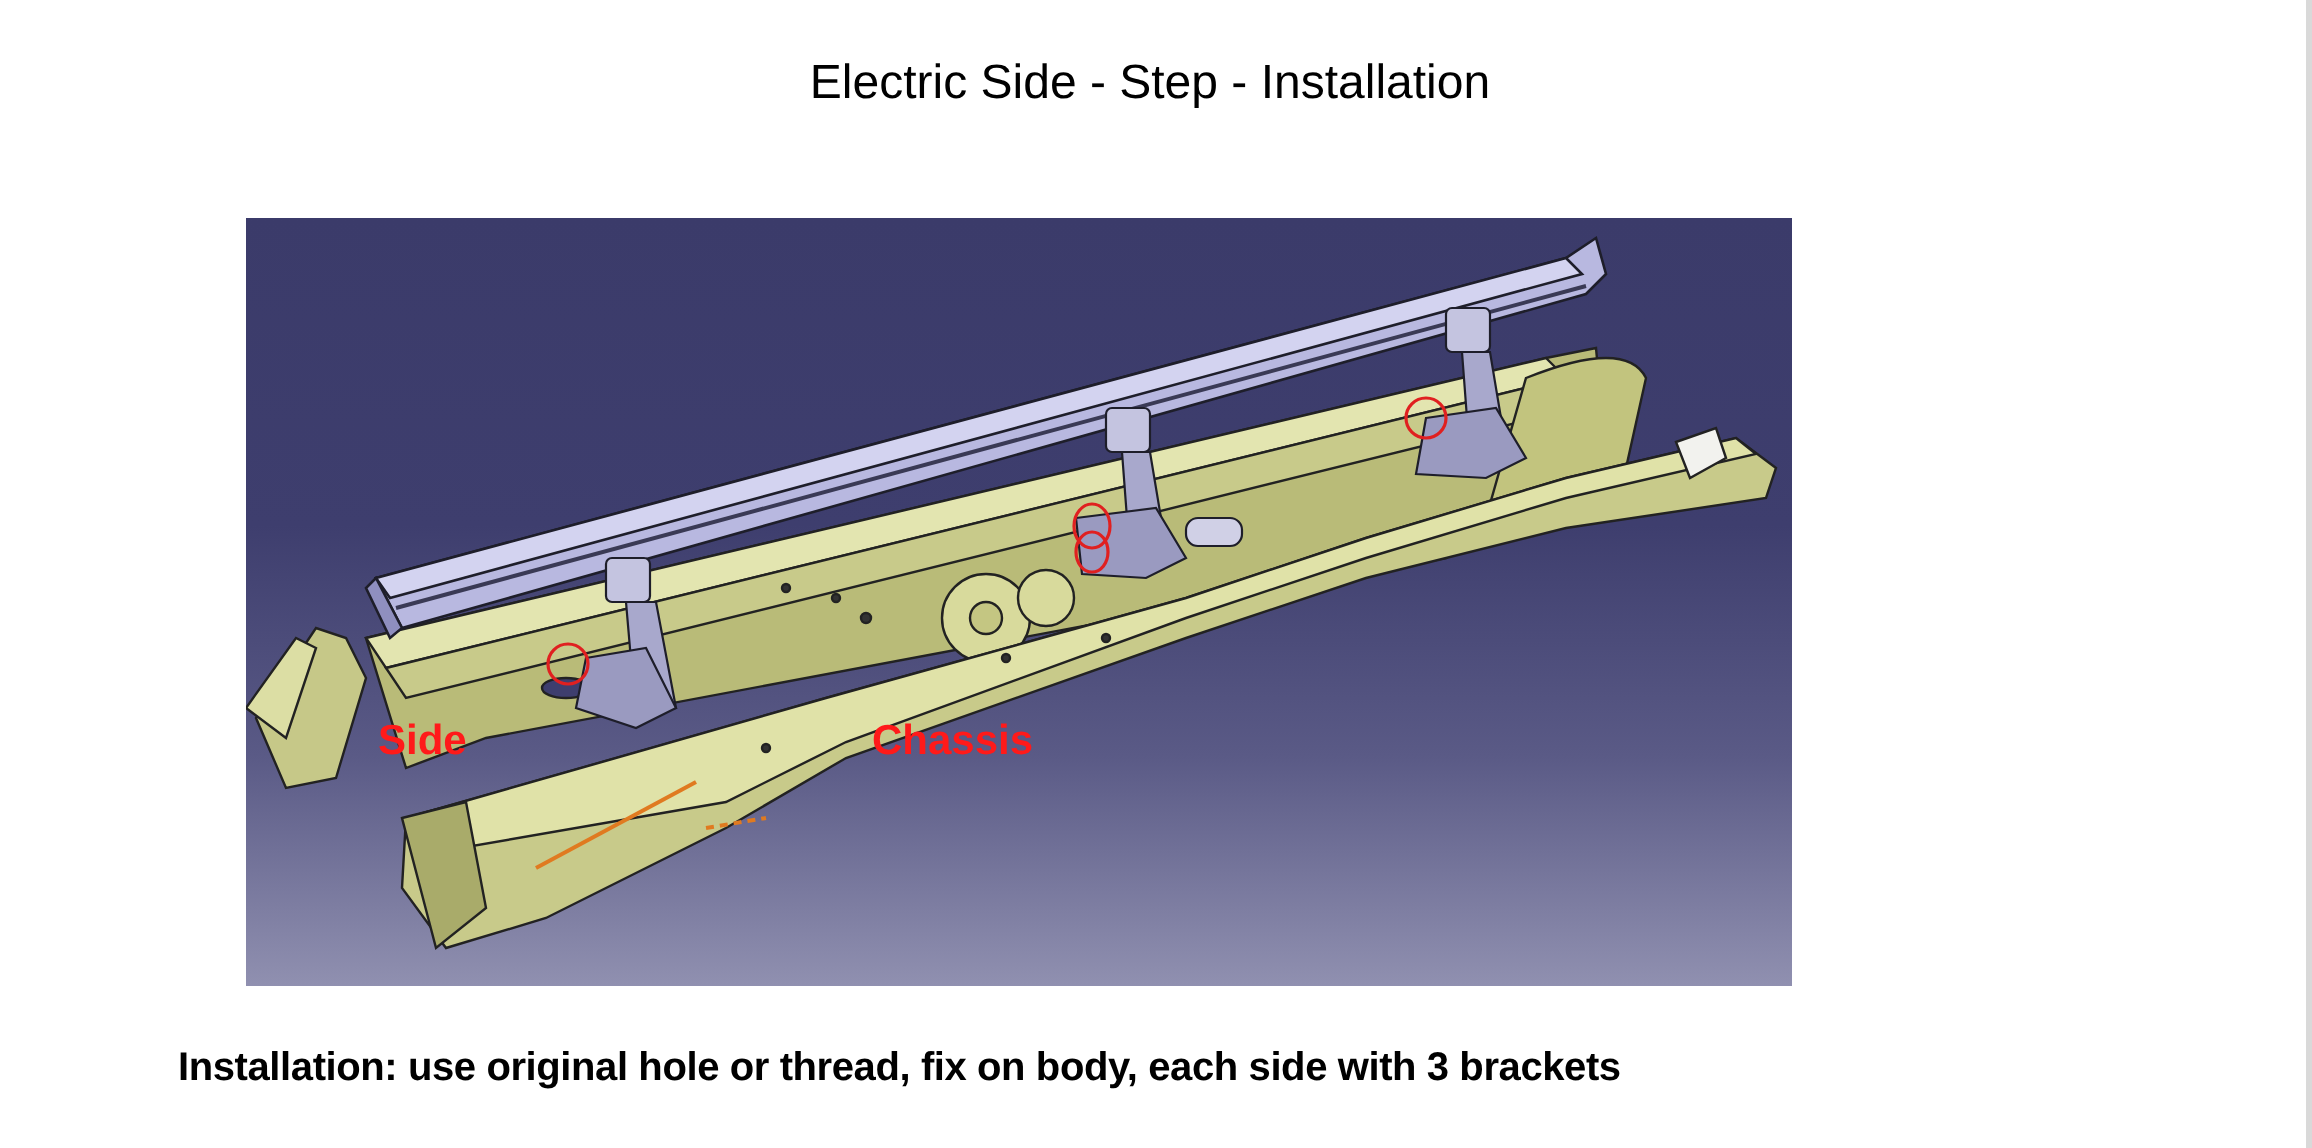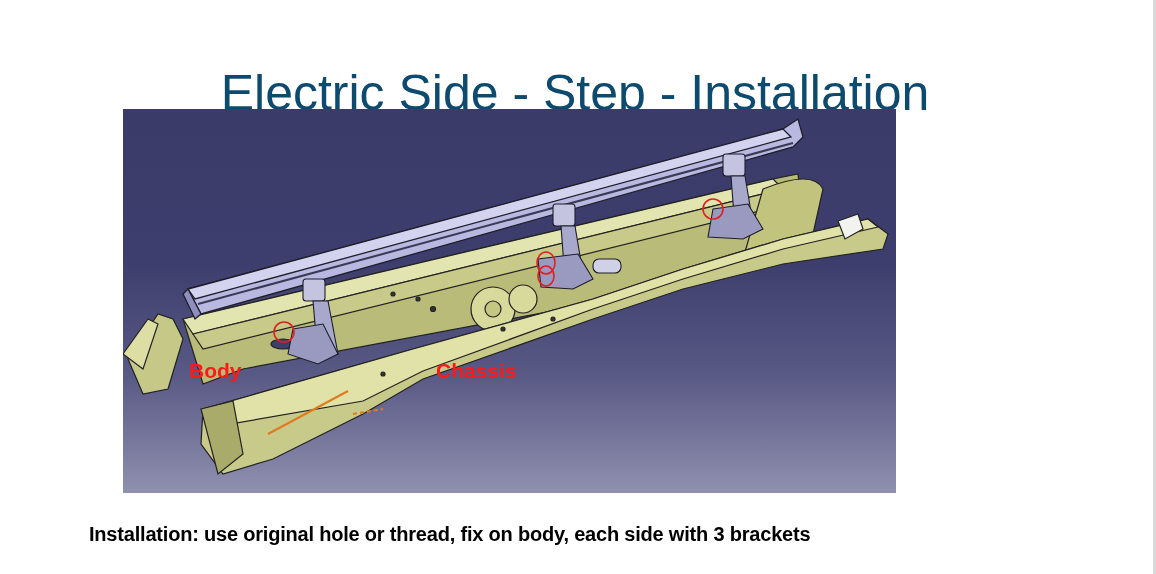--- a/index.html
+++ b/index.html
@@ -3,22 +3,22 @@
 <meta charset="utf-8">
 <style>
   html, body { margin: 0; padding: 0; }
   body {
     width: 1156px; height: 574px; background: #ffffff; position: relative; overflow: hidden;
     font-family: "DejaVu Sans", "Liberation Sans", sans-serif;
   }
   .slide-border { position: absolute; left: 1153px; top: 0; width: 3px; height: 574px; background: #d9d9d9; }
   .title {
     position: absolute; left: 0; top: 28px; width: 1150px; text-align: center;
-    font-size: 50px; color: #0c4a6e; letter-spacing: 0px;
-    font-family: "Liberation Sans", sans-serif; transform: scaleX(1.0); margin-top: 36px;
+    font-size: 24px; color: #000000; letter-spacing: 0px;
+    font-family: "Liberation Sans", sans-serif; transform: scaleX(1.0);
   }
   .figure {
     position: absolute; left: 123px; top: 109px; width: 773px; height: 384px; overflow: hidden;
     background: linear-gradient(to bottom, #3b3b6a 0%, #3e3e6e 40%, #5a5a86 70%, #9090b0 100%);
   }
   .figure svg { position: absolute; left: 0; top: 0; }
   .label-body, .label-chassis {
     position: absolute; color: #ff1a1a; font-weight: bold; font-size: 21px;
     font-family: "Liberation Sans", sans-serif;
   }
@@ -97,17 +97,17 @@
       <polygon points="590,100 625,95 640,120 620,130 585,128" fill="#9a9ac0"></polygon>
     </g>
 
     <g fill="none" stroke="#e02020" stroke-width="1.6">
       <ellipse cx="161" cy="223" rx="10" ry="10"></ellipse>
       <ellipse cx="423" cy="154" rx="9" ry="11"></ellipse>
       <ellipse cx="423" cy="167" rx="8" ry="10"></ellipse>
       <ellipse cx="590" cy="100" rx="10" ry="10"></ellipse>
     </g>
   </svg>
-  <div class="label-body">Body</div>
+  <div class="label-body">Side</div>
   <div class="label-chassis">Chassis</div>
 </div>
 
 <div class="caption">Installation: use original hole or thread, fix on body, each side with 3 brackets</div>
 
 </body></html>

